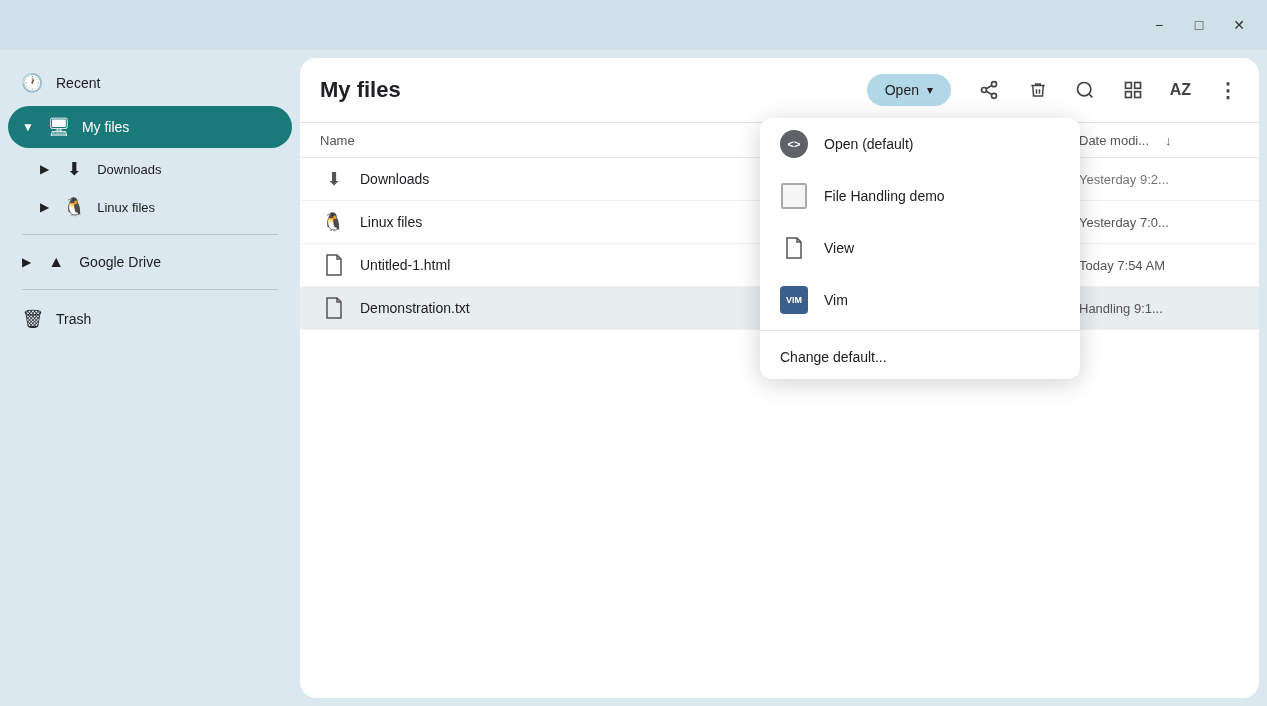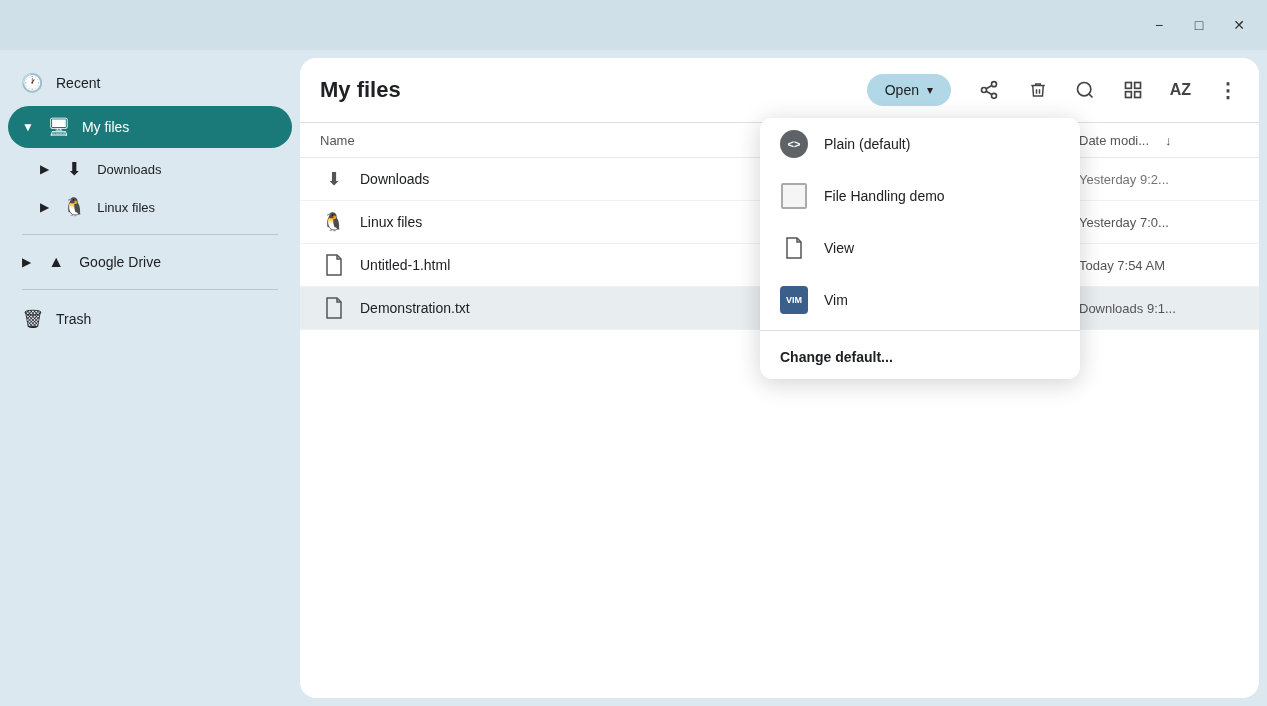--- a/index.html
+++ b/index.html
@@ -237,21 +237,21 @@
     .dropdown-divider {
       height: 1px;
       background: #e0e0e0;
       margin: 4px 0;
     }
     .dropdown-change {
       padding: 14px 20px;
       font-size: 14px;
       color: #202124;
       cursor: pointer;
-      font-weight: 700;
+      font-weight: 400;
     }
 
     
     .icon-text-default {
       width: 28px;
       height: 28px;
       background: #5f6368;
       border-radius: 50%;
       display: flex;
       align-items: center;
@@ -425,31 +425,31 @@
     <div class="file-row highlighted">
       <span class="file-icon">
         <svg width="18" height="22" viewBox="0 0 18 22" fill="none" stroke="#555" stroke-width="1.5">
           <path d="M2,1 h10 l4,4 v16 H2 Z"></path>
             <path d="M12,1 v4 h4"></path>
         </svg>
       </span>
       <span class="file-name">Demonstration.txt</span>
       <span style="width:120px;font-size:13px;color:#666;">14 bytes</span>
       <span style="width:130px;font-size:13px;color:#666;">Plain text</span>
-      <span style="width:160px;font-size:13px;color:#555;">Downloads 9:1...</span>
+      <span style="width:160px;font-size:13px;color:#555;">Handling 9:1...</span>
     </div>
 
     <div class="dropdown-overlay">
       <div class="dropdown-menu">
 
         <div class="dropdown-item">
           <span class="di-icon">
             <div class="icon-text-default">&lt;&gt;</div>
           </span>
-          <span>Plain (default)</span>
+          <span>Open (default)</span>
         </div>
 
         <div class="dropdown-item">
           <span class="di-icon">
             <div class="icon-file-handling"></div>
           </span>
           <span>File Handling demo</span>
         </div>
 
         <div class="dropdown-item">

